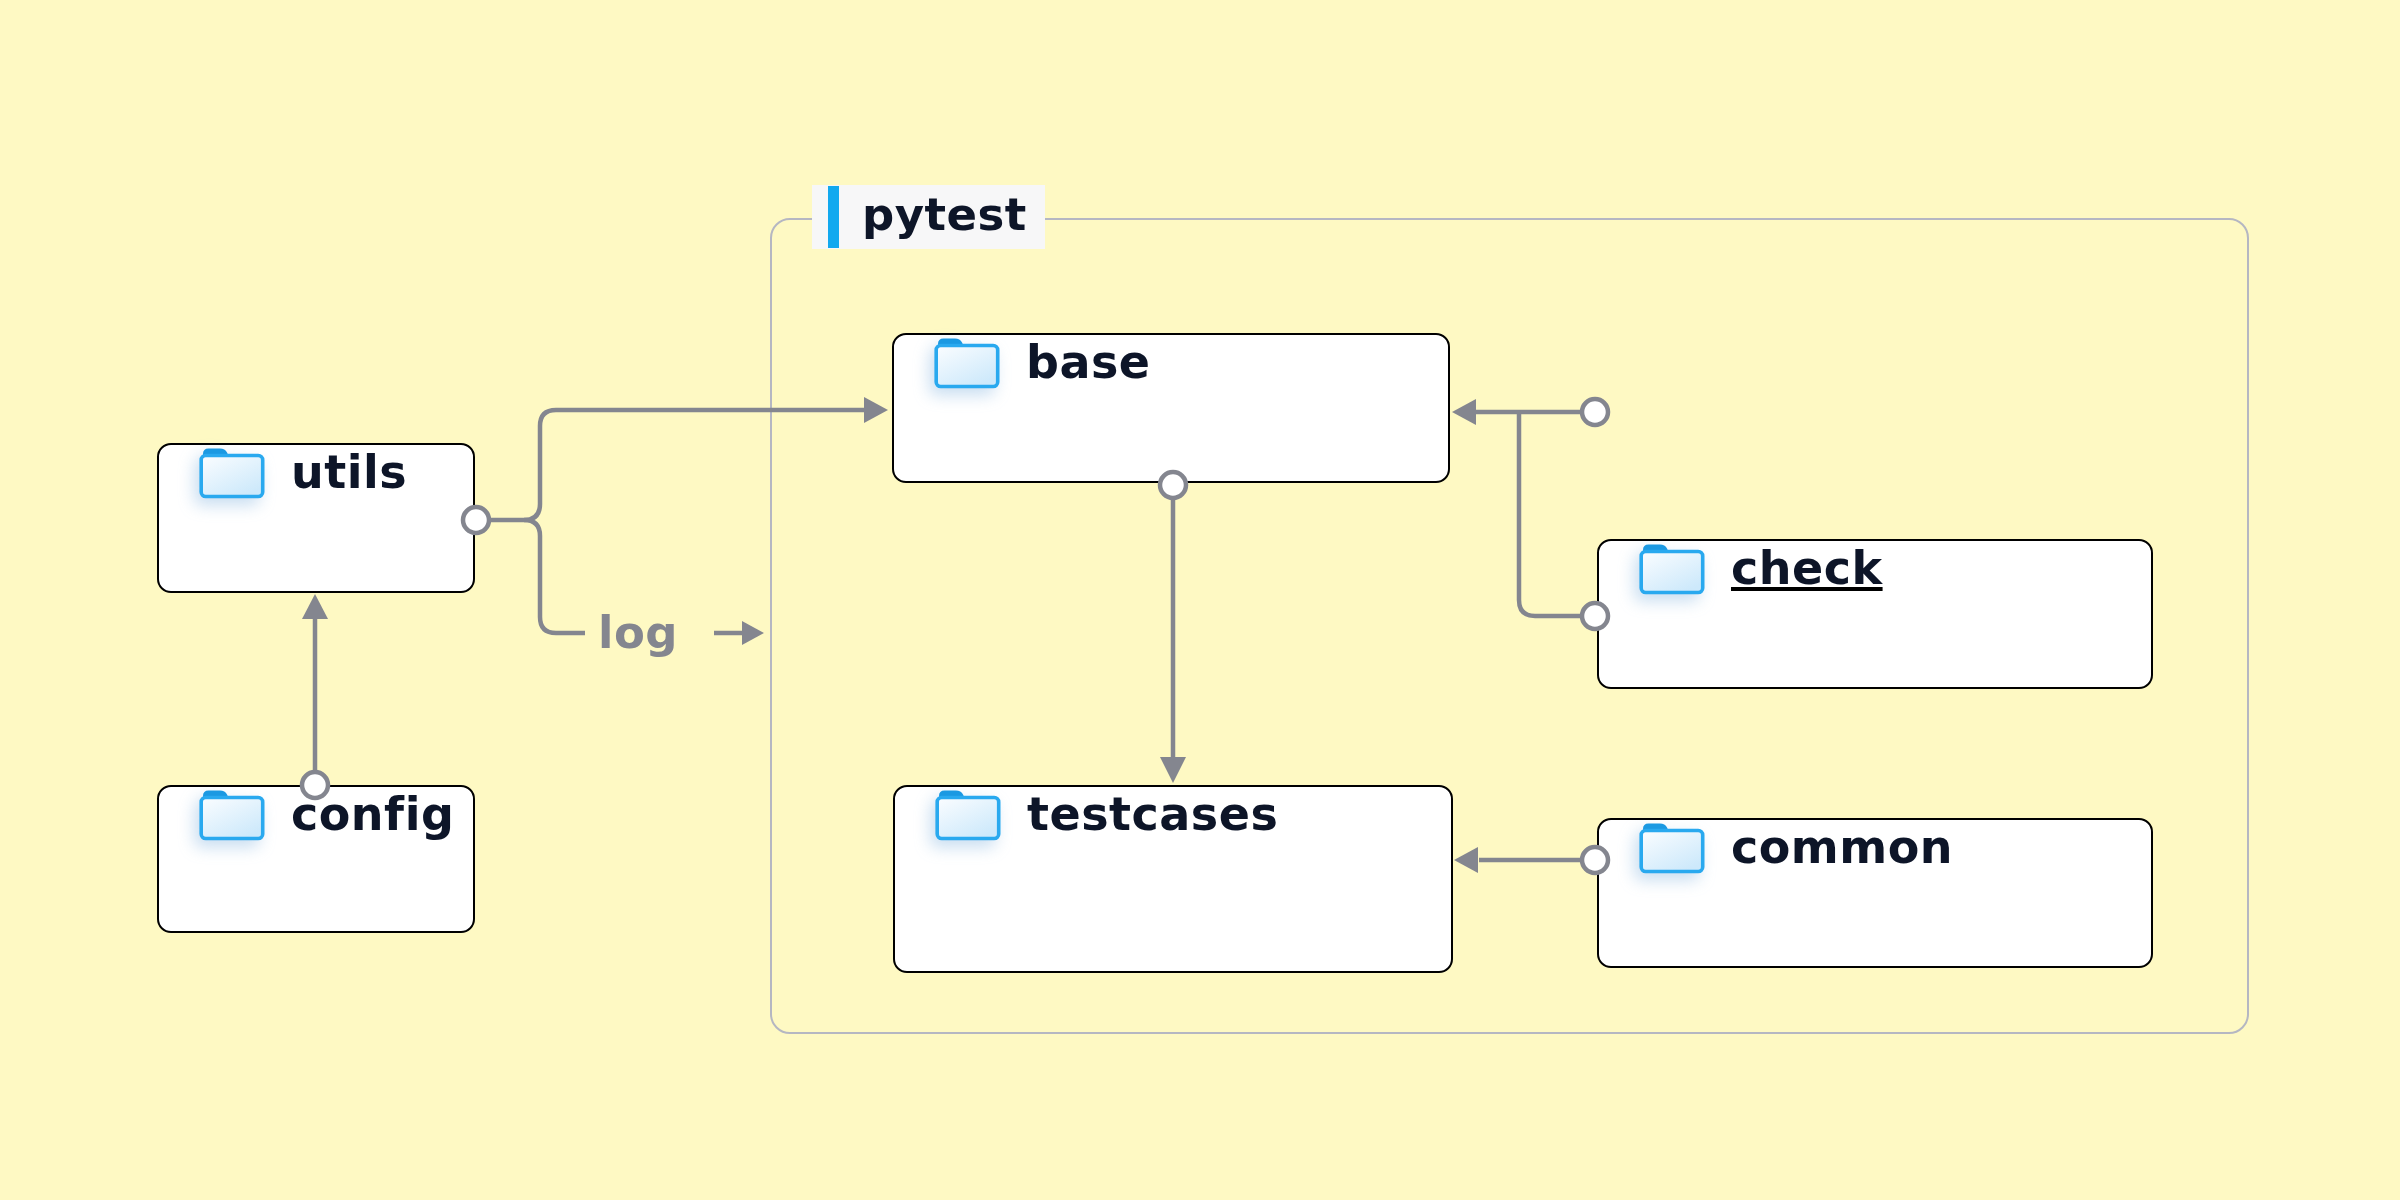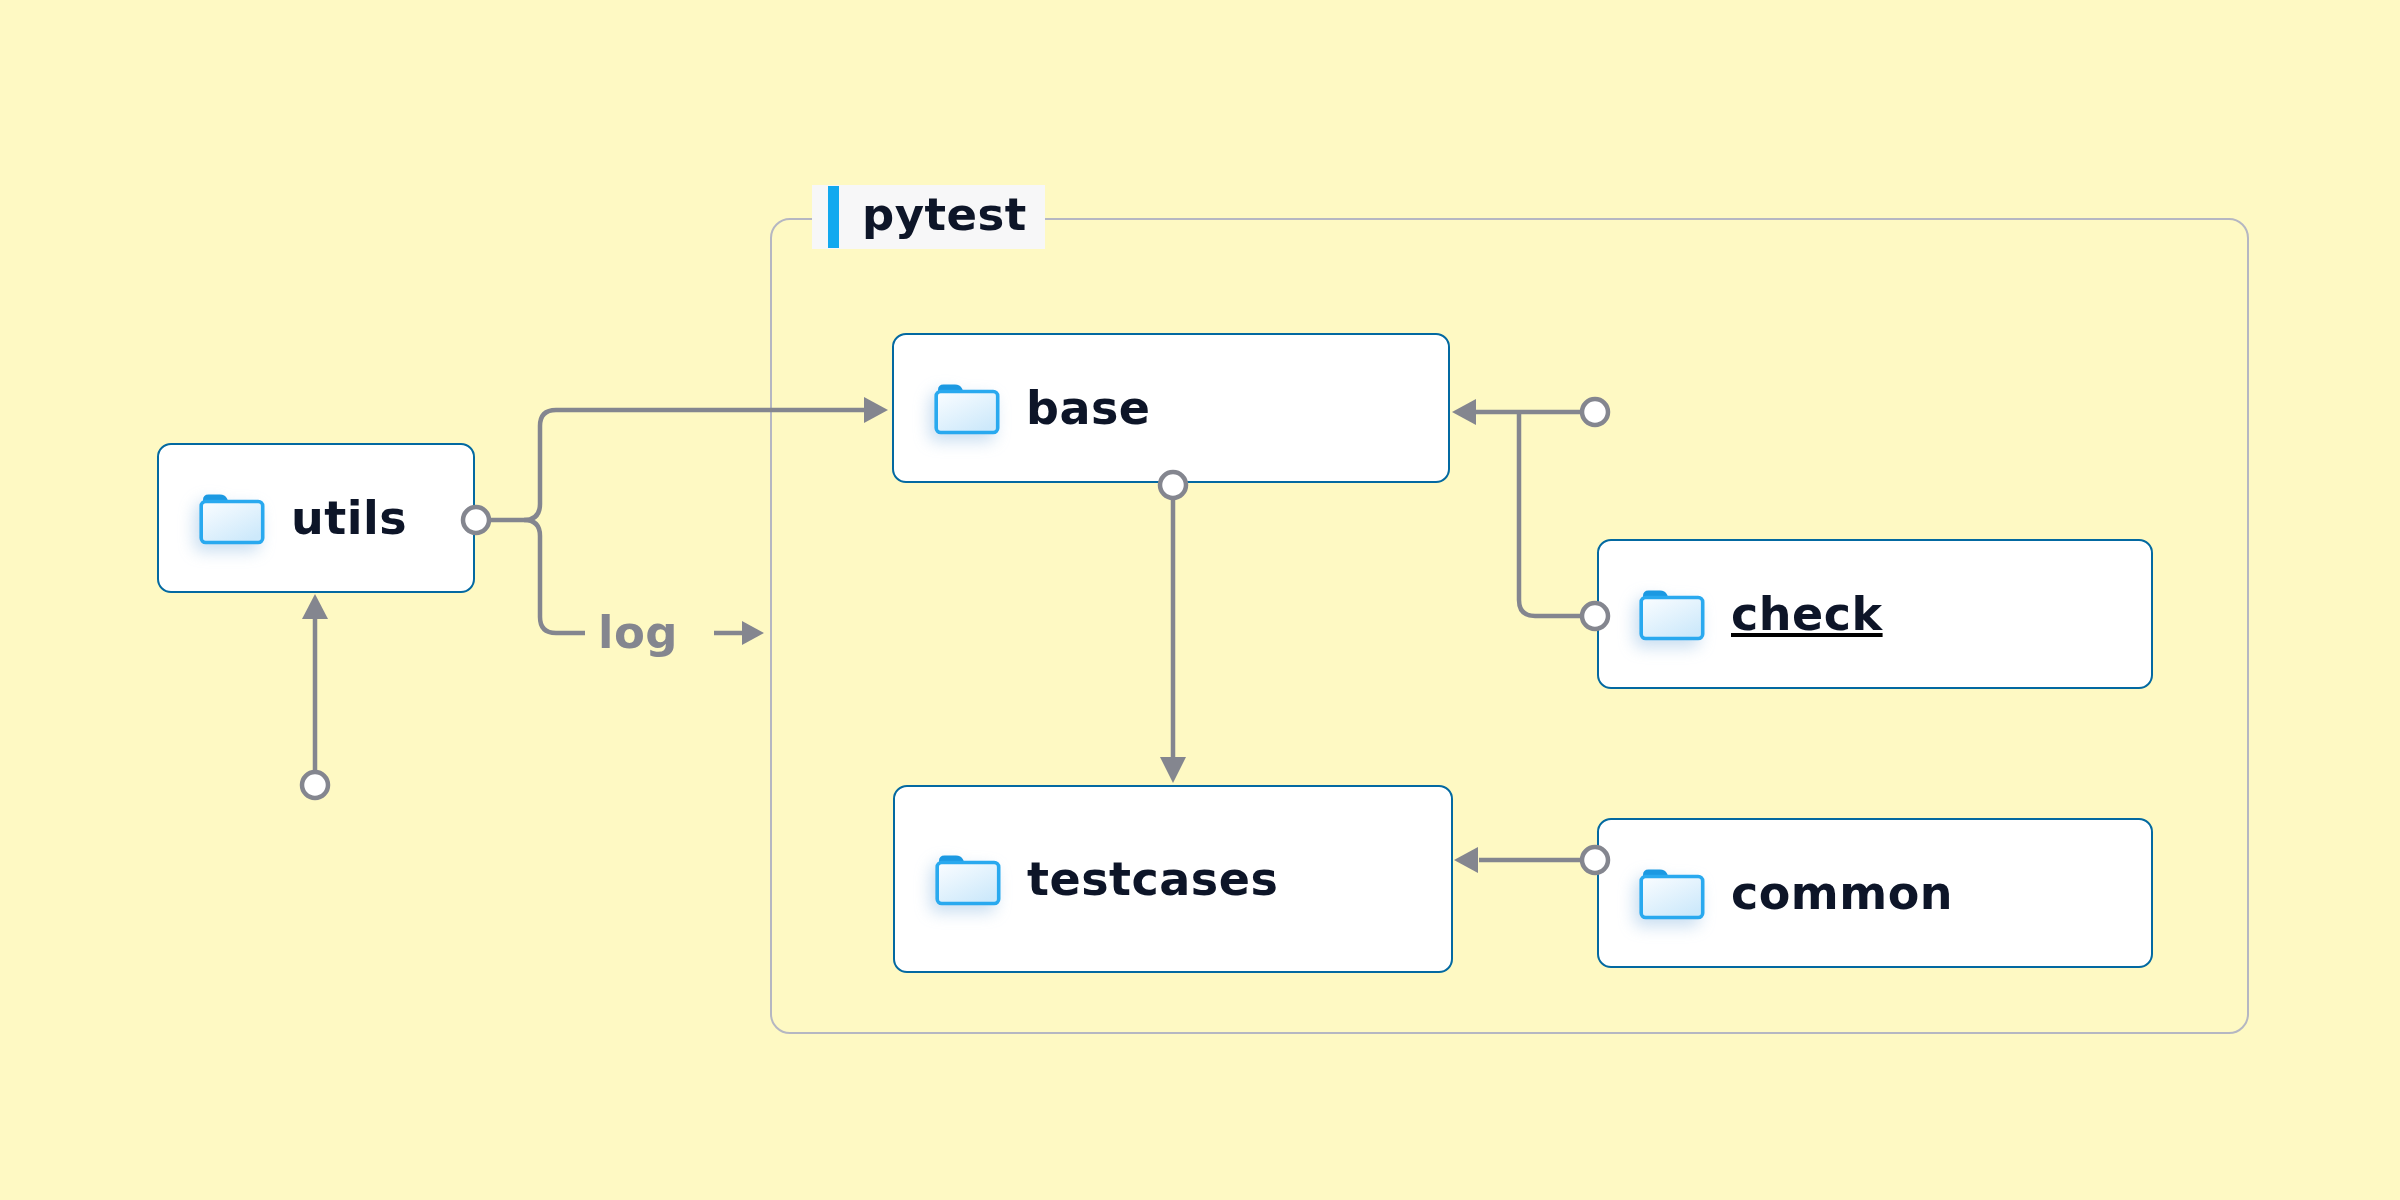--- a/index.html
+++ b/index.html
@@ -50,24 +50,24 @@
     color: #0d1528;
     letter-spacing: 0.5px;
     line-height: 1;
     padding-bottom: 6px;
   }
 
   
   .node {
     position: absolute;
     background: #ffffff;
-    border: 2px solid #0369a1;
+    border: 2px solid #000000;
     border-radius: 14px;
     display: flex;
-    align-items: center;
+    align-items: flex-start;
     padding-left: 40px;
     box-sizing: border-box;
     z-index: 2;
   }
   .node .label {
     font-size: 46px;
     font-weight: 700;
     color: #0d1528;
     letter-spacing: 0.5px;
     margin-left: 26px;
@@ -171,20 +171,27 @@
   <div class="log-label">log</div>
 
   <div class="node" id="node-utils">
     <svg class="folder" viewBox="0 0 66 54">
       <path d="M4 14 L4 9 Q4 3.5 9.5 3.5 L21 3.5 Q26 3.5 28 7.5 L31 14 Z" fill="#1b99e2"></path>
       <rect x="2.2" y="10.5" width="61.5" height="41" rx="4.5" fill="url(#folderGrad)" stroke="#29a9ef" stroke-width="3.6"></rect>
     </svg>
     <span class="label">utils</span>
   </div>
 
+  <div class="node" id="node-config">
+    <svg class="folder" viewBox="0 0 66 54">
+      <path d="M4 14 L4 9 Q4 3.5 9.5 3.5 L21 3.5 Q26 3.5 28 7.5 L31 14 Z" fill="#1b99e2"></path>
+      <rect x="2.2" y="10.5" width="61.5" height="41" rx="4.5" fill="url(#folderGrad)" stroke="#29a9ef" stroke-width="3.6"></rect>
+    </svg>
+    <span class="label">config</span>
+  </div>
 
   <div class="node" id="node-base">
     <svg class="folder" viewBox="0 0 66 54">
       <path d="M4 14 L4 9 Q4 3.5 9.5 3.5 L21 3.5 Q26 3.5 28 7.5 L31 14 Z" fill="#1b99e2"></path>
       <rect x="2.2" y="10.5" width="61.5" height="41" rx="4.5" fill="url(#folderGrad)" stroke="#29a9ef" stroke-width="3.6"></rect>
     </svg>
     <span class="label">base</span>
   </div>
 
 

